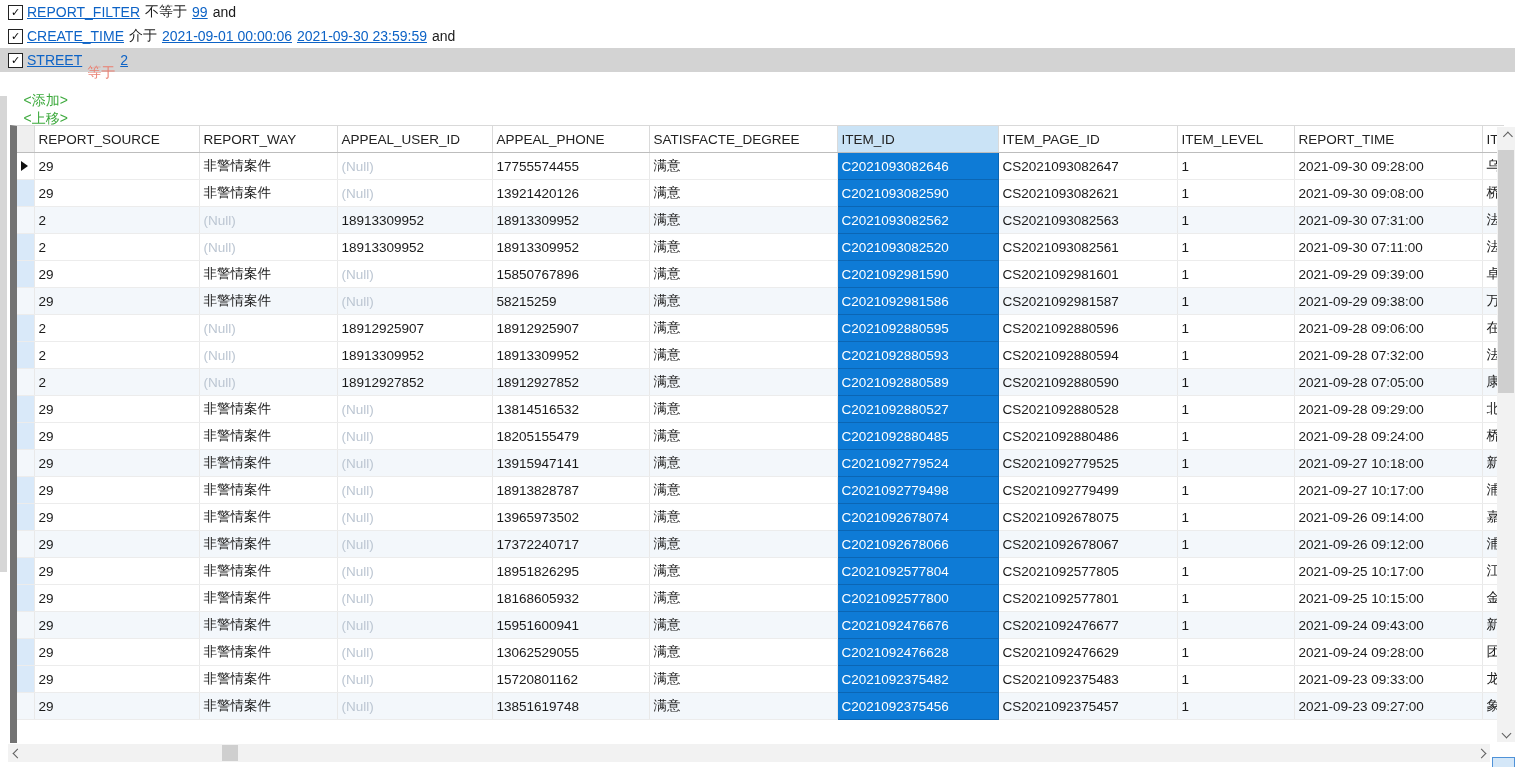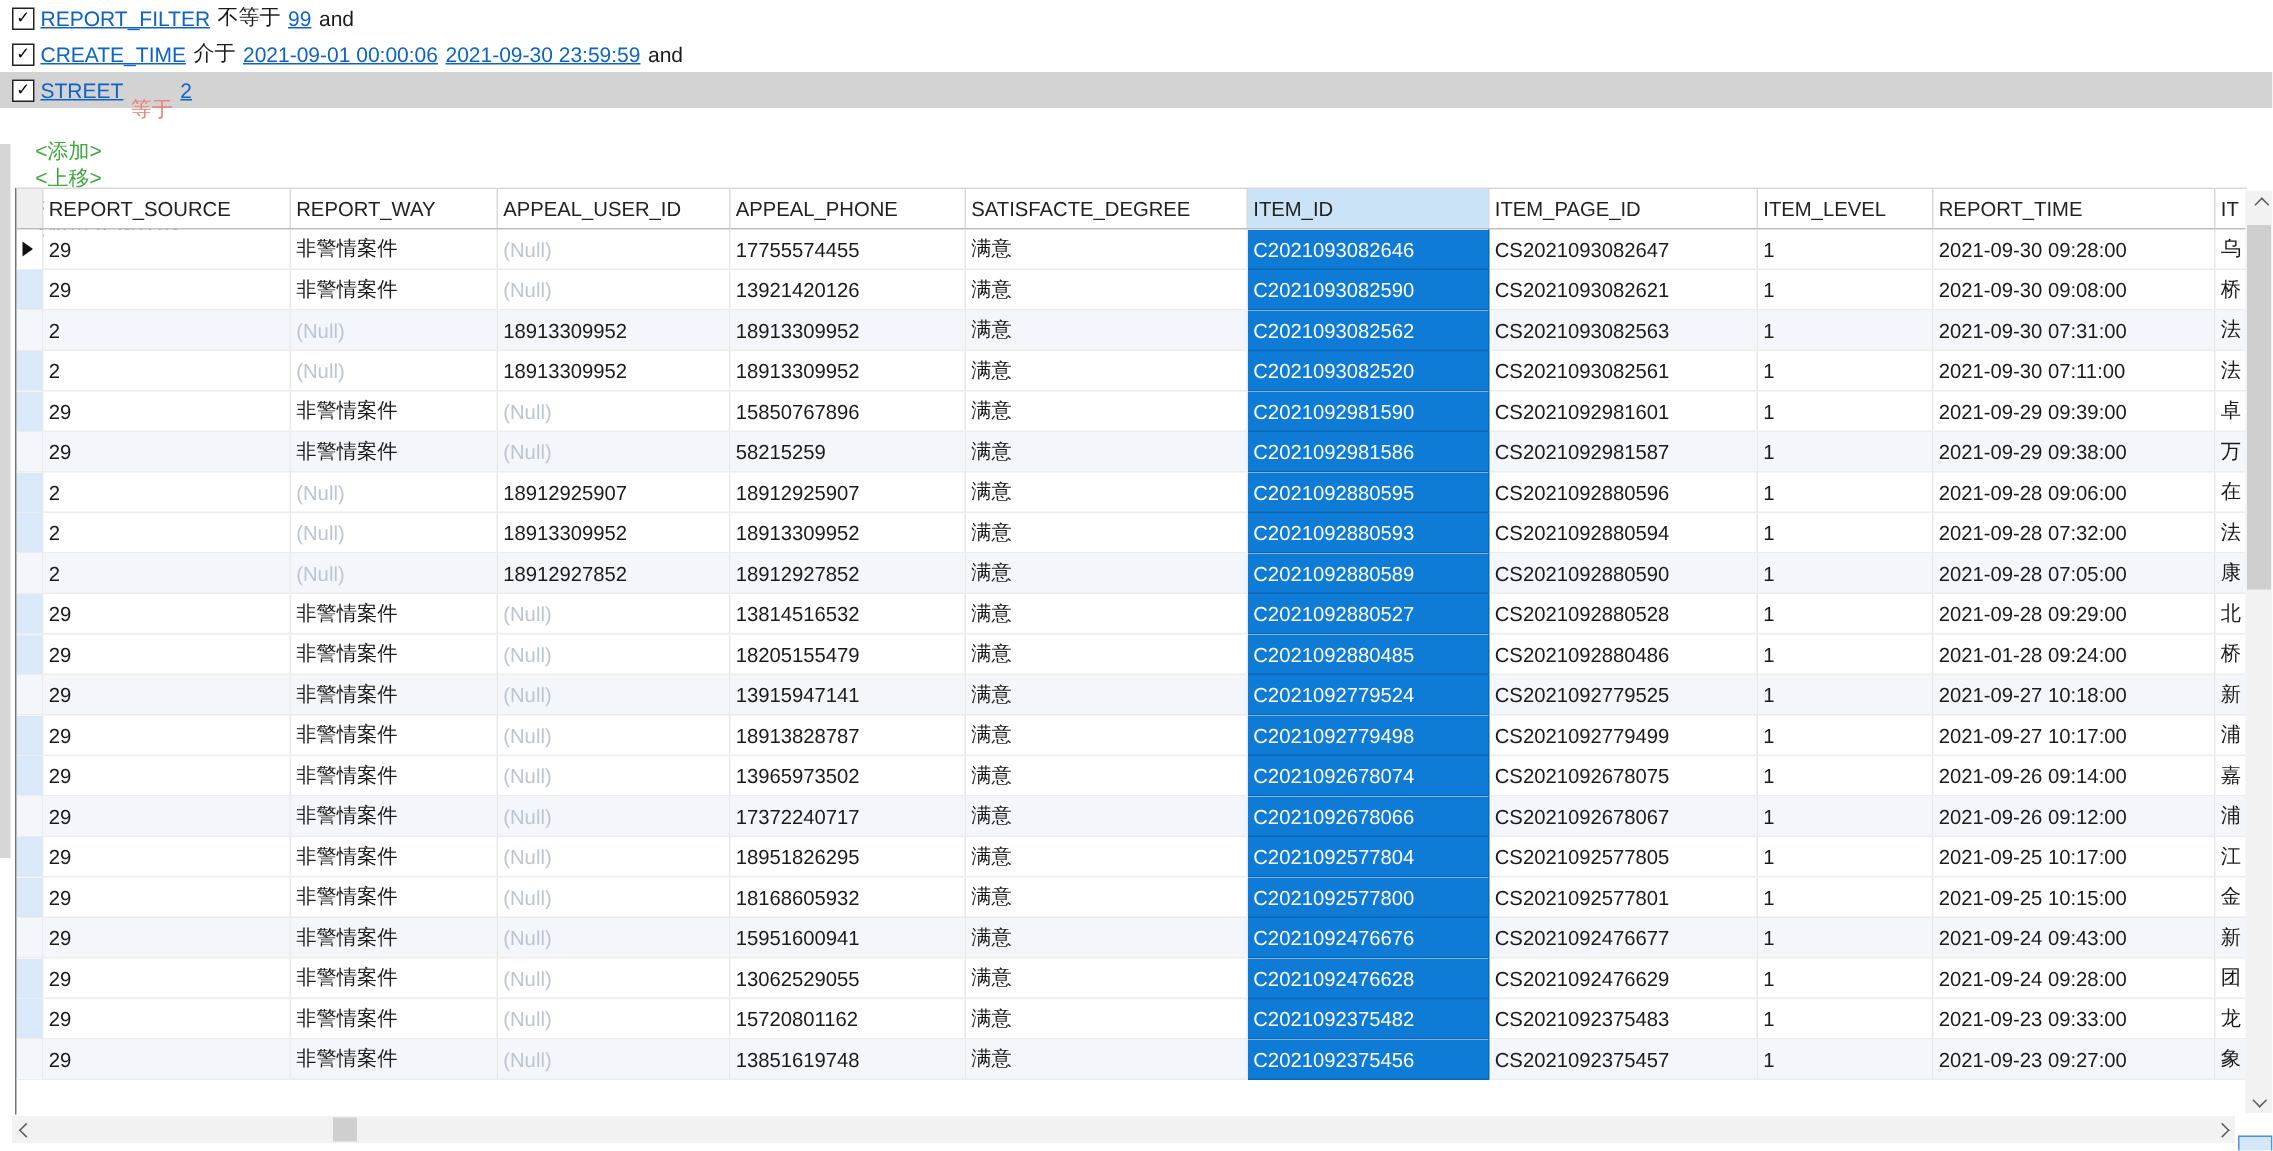--- a/index.html
+++ b/index.html
@@ -38,21 +38,21 @@
   .fbtn.green{color:var(--btn-green,#3eaa3e);margin-top:13px;}
   .fbtn.gray{color:#9b9b9b;}
   
   .left-strip{
     position:absolute;left:0;top:96px;width:7px;height:476px;
     background:#d6d6d6;
   }
   
   .grid-wrap{
     position:absolute;left:10px;top:125px;width:1487px;height:617px;
-    overflow:hidden;border-top:1px solid #d9d9d9;border-left:1px solid #737373;
+    overflow:hidden;border-top:1px solid #d9d9d9;border-left:7px solid #737373;
   }
   table{border-collapse:collapse;table-layout:fixed;width:1487px;}
   th,td{
     overflow:hidden;white-space:nowrap;text-overflow:clip;
     padding:0 0 0 4px;text-align:left;font-weight:normal;
   }
   thead th{
     height:26px;font-size:13.5px;color:#222;background:#fff;
     border-right:1px solid #dadada;border-bottom:1px solid #bdbdbd;
   }
@@ -290,21 +290,21 @@
         <tr>
           <td class="ind"></td>
           <td>29</td>
           <td>非警情案件</td>
           <td class="nullv">(Null)</td>
           <td>18205155479</td>
           <td>满意</td>
           <td class="selcell">C2021092880485</td>
           <td>CS2021092880486</td>
           <td>1</td>
-          <td>2021-01-28 09:24:00</td>
+          <td>2021-09-28 09:24:00</td>
           <td>桥</td>
         </tr>
         <tr class="tint">
           <td class="ind"></td>
           <td>29</td>
           <td>非警情案件</td>
           <td class="nullv">(Null)</td>
           <td>13915947141</td>
           <td>满意</td>
           <td class="selcell">C2021092779524</td>

